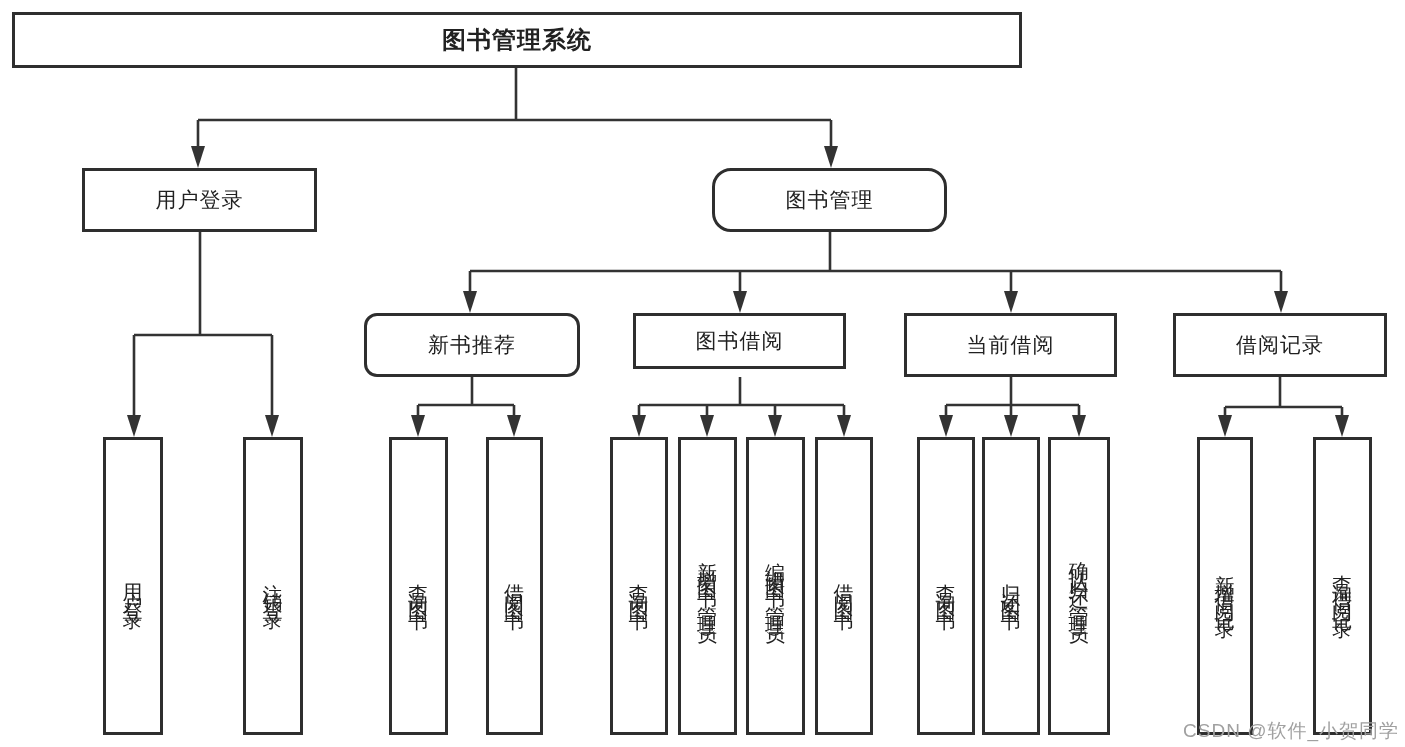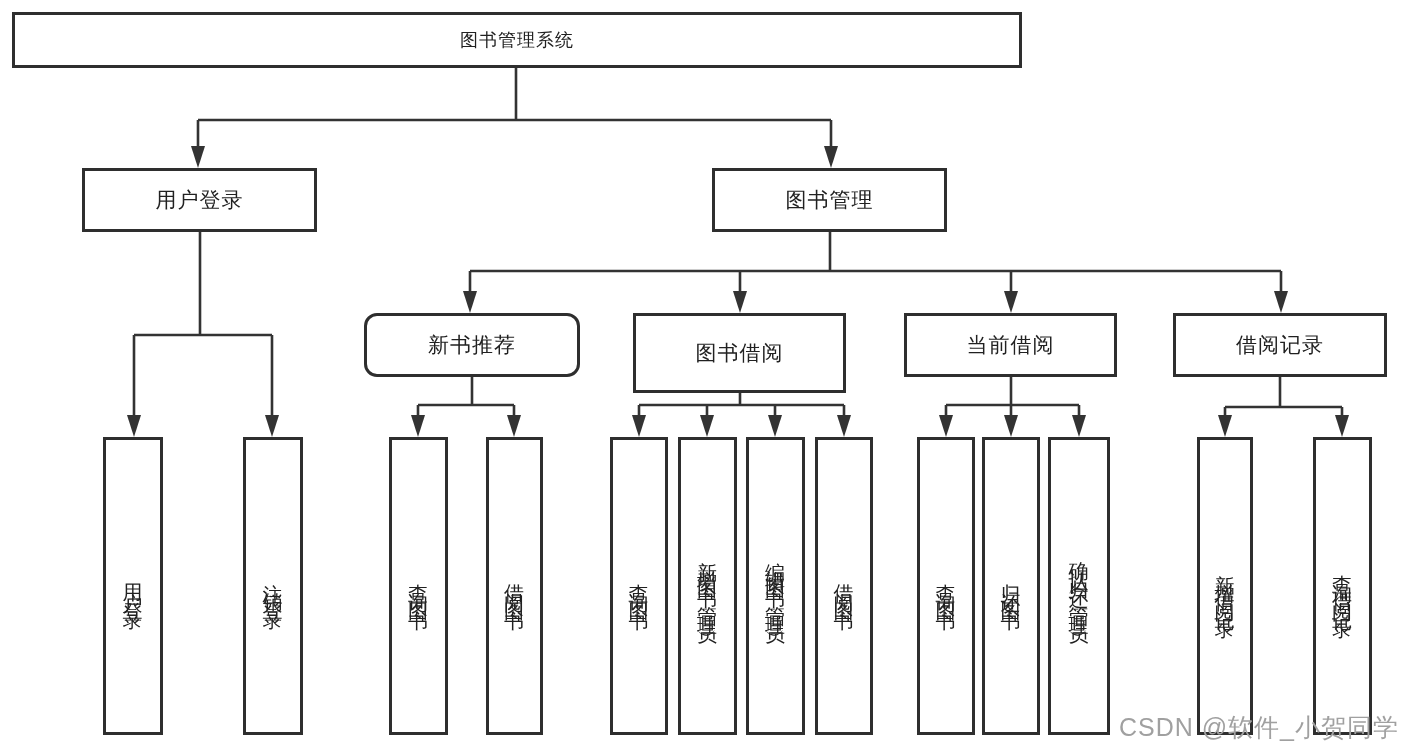--- a/index.html
+++ b/index.html
@@ -39,35 +39,35 @@
     display: flex;
     align-items: center;
     justify-content: center;
     z-index: 2;
   }
   .hbox span {
     font-size: 21px;
     letter-spacing: 1px;
     white-space: nowrap;
   }
-  .hbox.root span { font-size: 18px; }
+  .hbox.root span { font-size: 24px; font-weight: bold; }
   .vbox { top: 437px; height: 298px; }
   .vbox span {
     writing-mode: vertical-rl;
     text-orientation: mixed;
     font-size: 20px;
     letter-spacing: 9px;
     line-height: 1;
   }
   #watermark {
     position: absolute;
     right: 6px;
     bottom: 3px;
     z-index: 3;
-    font-size: 25px;
+    font-size: 19px;
     color: var(--watermark);
     letter-spacing: 1px;
     white-space: nowrap;
   }
 </style>
 </head>
 <body>
 
 <div id="stage">
 
@@ -109,28 +109,28 @@
     </g>
   </svg>
 
   <div class="hbox root" style="left:12px; top:12px; width:1010px; height:56px;">
     <span>图书管理系统</span>
   </div>
 
   <div class="hbox" style="left:82px; top:168px; width:235px; height:64px;">
     <span>用户登录</span>
   </div>
-  <div class="hbox" style="left:712px; top:168px; width:235px; height:64px;">
+  <div class="hbox" style="left:712px; top:168px; width:235px; height:64px;border-radius:19px;">
     <span>图书管理</span>
   </div>
 
   <div class="hbox" style="left:364px; top:313px; width:216px; height:64px;border-radius:13px;">
     <span>新书推荐</span>
   </div>
-  <div class="hbox" style="left:633px; top:313px; width:213px; height:80px;">
+  <div class="hbox" style="left:633px; top:313px; width:213px; height:56px;">
     <span>图书借阅</span>
   </div>
   <div class="hbox" style="left:1173px; top:313px; width:214px; height:64px;">
     <span>借阅记录</span>
   </div>
   <div class="hbox" style="left:904px; top:313px; width:213px; height:64px;">
     <span>当前借阅</span>
   </div>
 
   <div class="vbox" style="left:103px; width:60px;">

